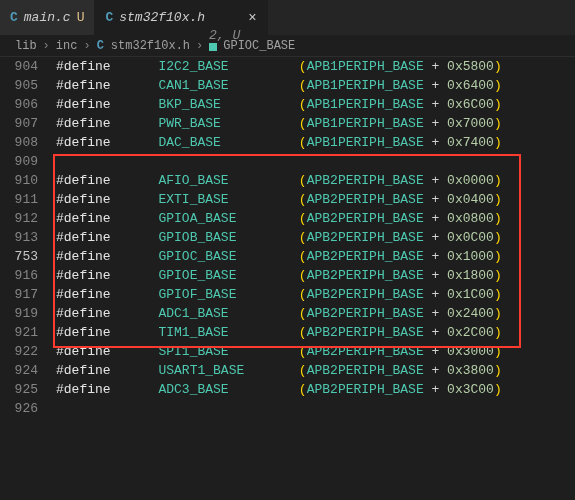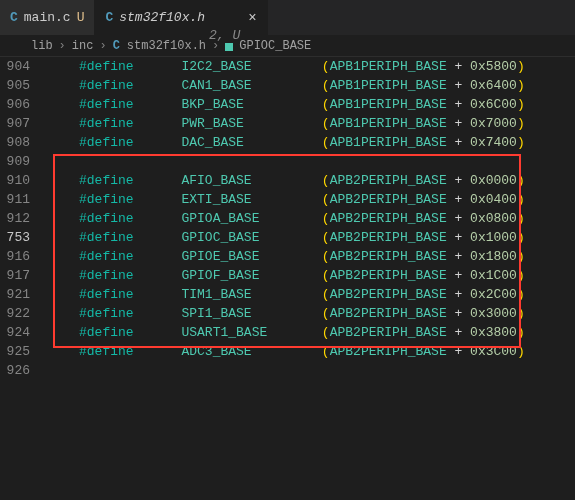--- a/index.html
+++ b/index.html
@@ -30,20 +30,21 @@
   background: #1e1e1e;
 }
 .tab-icon {
   color: #519aba;
   font-weight: bold;
   margin-right: 6px;
   font-size: 13px;
 }
 .tab-name {
   color: #cccccc;
+  font-style: italic;
 }
 .tab-name.italic {
   font-style: italic;
 }
 .tab-suffix {
   color: #888;
   margin-left: 4px;
   font-style: italic;
   margin-top: 36px;
 }
@@ -53,57 +54,58 @@
 }
 .tab-close {
   margin-left: 8px;
   color: #cccccc;
   font-size: 14px;
 }
 .breadcrumb {
   display: flex;
   align-items: center;
   height: 22px;
-  padding: 0 28px;
+  padding: 0 12px;
   background: #1e1e1e;
   color: #a0a0a0;
   font-size: 12px;
   border-bottom: 1px solid #2d2d2d;
 }
 .breadcrumb span { margin: 0 3px; }
 .breadcrumb .sep { color: #808080; }
 .breadcrumb .bc-icon {
   color: #519aba;
   font-weight: bold;
   margin-right: 4px;
 }
 .editor {
   position: relative;
   height: calc(500px - 57px);
   overflow: hidden;
+  padding-left: 8px;
 }
 .line {
   display: flex;
   height: 19px;
   line-height: 19px;
   white-space: pre;
 }
 .lineno {
   width: 48px;
   text-align: right;
   padding-right: 18px;
   color: #858585;
 }
 .line.current .lineno {
   color: #c6c6c6;
 }
 .code {
   flex: 1;
 }
-.kw-define { color: #14b8a6; margin-left: 31px; }
+.kw-define { color: #e5e5e5; }
 .macro-name { color: #4ec9b0; margin-left: 40px; }
 .paren { color: #ffd700; }
 .base-name { color: #4ec9b0; }
 .op { color: #d4d4d4; }
 .num { color: #b5cea8; }
 .highlight-box {
   position: absolute;
   border: 2px solid #ff3b30;
   pointer-events: none;
 }
@@ -149,21 +151,23 @@
   <div class="highlight-box" id="hlbox" style="top: 97px; left: 53px; width: 468px; height: 194px;"></div>
 <div class="line"><span class="lineno">904</span><span class="code"><span class="kw-define">#define</span> <span class="macro-name">I2C2_BASE  </span>       <span class="paren">(</span><span class="base-name">APB1PERIPH_BASE</span><span class="op"> + </span><span class="num">0x5800</span><span class="paren">)</span></span></div>
     <div class="line"><span class="lineno">905</span><span class="code"><span class="kw-define">#define</span> <span class="macro-name">CAN1_BASE  </span>       <span class="paren">(</span><span class="base-name">APB1PERIPH_BASE</span><span class="op"> + </span><span class="num">0x6400</span><span class="paren">)</span></span></div>
     <div class="line"><span class="lineno">906</span><span class="code"><span class="kw-define">#define</span> <span class="macro-name">BKP_BASE   </span>       <span class="paren">(</span><span class="base-name">APB1PERIPH_BASE</span><span class="op"> + </span><span class="num">0x6C00</span><span class="paren">)</span></span></div>
     <div class="line"><span class="lineno">907</span><span class="code"><span class="kw-define">#define</span> <span class="macro-name">PWR_BASE   </span>       <span class="paren">(</span><span class="base-name">APB1PERIPH_BASE</span><span class="op"> + </span><span class="num">0x7000</span><span class="paren">)</span></span></div>
     <div class="line"><span class="lineno">908</span><span class="code"><span class="kw-define">#define</span> <span class="macro-name">DAC_BASE   </span>       <span class="paren">(</span><span class="base-name">APB1PERIPH_BASE</span><span class="op"> + </span><span class="num">0x7400</span><span class="paren">)</span></span></div>
     <div class="line"><span class="lineno">909</span><span class="code"></span></div>
     <div class="line"><span class="lineno">910</span><span class="code"><span class="kw-define">#define</span> <span class="macro-name">AFIO_BASE  </span>       <span class="paren">(</span><span class="base-name">APB2PERIPH_BASE</span><span class="op"> + </span><span class="num">0x0000</span><span class="paren">)</span></span></div>
     <div class="line"><span class="lineno">911</span><span class="code"><span class="kw-define">#define</span> <span class="macro-name">EXTI_BASE  </span>       <span class="paren">(</span><span class="base-name">APB2PERIPH_BASE</span><span class="op"> + </span><span class="num">0x0400</span><span class="paren">)</span></span></div>
     <div class="line"><span class="lineno">912</span><span class="code"><span class="kw-define">#define</span> <span class="macro-name">GPIOA_BASE </span>       <span class="paren">(</span><span class="base-name">APB2PERIPH_BASE</span><span class="op"> + </span><span class="num">0x0800</span><span class="paren">)</span></span></div>
+    <div class="line"><span class="lineno">913</span><span class="code"><span class="kw-define">#define</span> <span class="macro-name">GPIOB_BASE </span>       <span class="paren">(</span><span class="base-name">APB2PERIPH_BASE</span><span class="op"> + </span><span class="num">0x0C00</span><span class="paren">)</span></span></div>
     <div class="line current"><span class="lineno">753</span><span class="code"><span class="kw-define">#define</span> <span class="macro-name">GPIOC_BASE </span>       <span class="paren">(</span><span class="base-name">APB2PERIPH_BASE</span><span class="op"> + </span><span class="num">0x1000</span><span class="paren">)</span></span></div>
     <div class="line"><span class="lineno">916</span><span class="code"><span class="kw-define">#define</span> <span class="macro-name">GPIOE_BASE </span>       <span class="paren">(</span><span class="base-name">APB2PERIPH_BASE</span><span class="op"> + </span><span class="num">0x1800</span><span class="paren">)</span></span></div>
     <div class="line"><span class="lineno">917</span><span class="code"><span class="kw-define">#define</span> <span class="macro-name">GPIOF_BASE </span>       <span class="paren">(</span><span class="base-name">APB2PERIPH_BASE</span><span class="op"> + </span><span class="num">0x1C00</span><span class="paren">)</span></span></div>
+    <div class="line"><span class="lineno">919</span><span class="code"><span class="kw-define">#define</span> <span class="macro-name">ADC1_BASE  </span>       <span class="paren">(</span><span class="base-name">APB2PERIPH_BASE</span><span class="op"> + </span><span class="num">0x2400</span><span class="paren">)</span></span></div>
     <div class="line"><span class="lineno">921</span><span class="code"><span class="kw-define">#define</span> <span class="macro-name">TIM1_BASE  </span>       <span class="paren">(</span><span class="base-name">APB2PERIPH_BASE</span><span class="op"> + </span><span class="num">0x2C00</span><span class="paren">)</span></span></div>
     <div class="line"><span class="lineno">922</span><span class="code"><span class="kw-define">#define</span> <span class="macro-name">SPI1_BASE  </span>       <span class="paren">(</span><span class="base-name">APB2PERIPH_BASE</span><span class="op"> + </span><span class="num">0x3000</span><span class="paren">)</span></span></div>
     <div class="line"><span class="lineno">924</span><span class="code"><span class="kw-define">#define</span> <span class="macro-name">USART1_BASE</span>       <span class="paren">(</span><span class="base-name">APB2PERIPH_BASE</span><span class="op"> + </span><span class="num">0x3800</span><span class="paren">)</span></span></div>
     <div class="line"><span class="lineno">925</span><span class="code"><span class="kw-define">#define</span> <span class="macro-name">ADC3_BASE  </span>       <span class="paren">(</span><span class="base-name">APB2PERIPH_BASE</span><span class="op"> + </span><span class="num">0x3C00</span><span class="paren">)</span></span></div>
     <div class="line"><span class="lineno">926</span><span class="code"></span></div>
   </div>
 
 </body></html>

